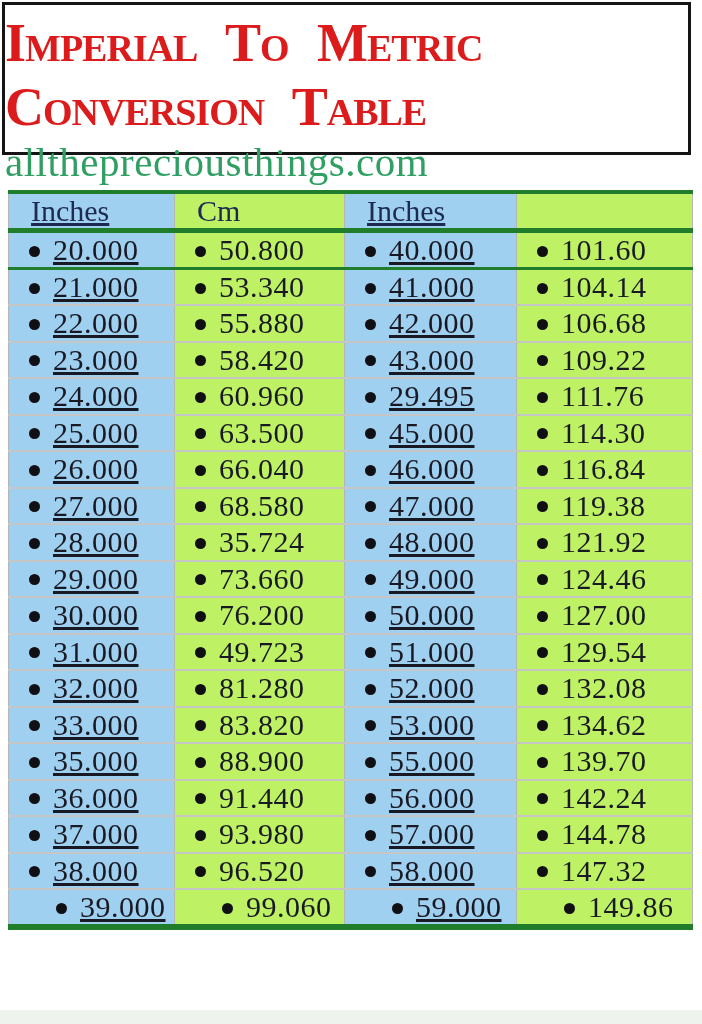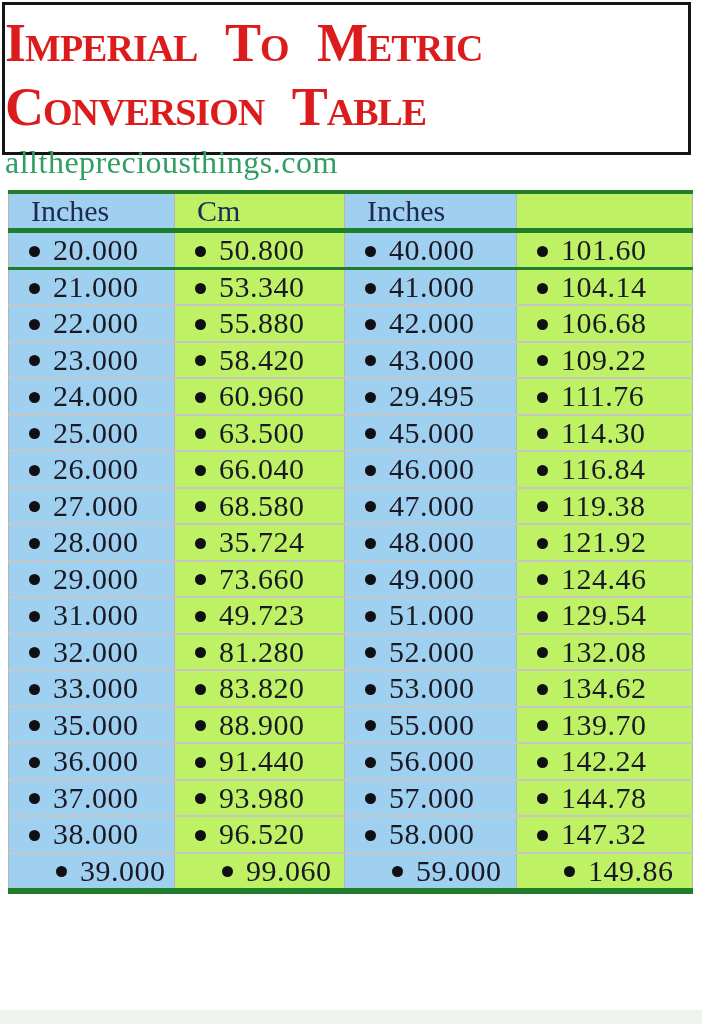--- a/index.html
+++ b/index.html
@@ -36,21 +36,21 @@
     font-weight:bold;
     color:var(--title_red);
     font-size:54px;
     line-height:64px;
     letter-spacing:-1px;
     word-spacing:16px;
     white-space:nowrap;
   }
   .website-line{
     color:var(--website_green);
-    font-size:32px;
+    font-size:41px;
     line-height:46px;
     letter-spacing:0.5px;
     font-family:Liberation Serif, serif;
   }
   .table-wrap{
     position:absolute;
     left:8px; top:190px;
     width:684px;
   }
   table.conv{
@@ -78,21 +78,21 @@
   tbody td{
     height:36.5px;
     font-size:30px;
     color:var(--number_ink);
     padding-left:20px;
     border-bottom:2px solid var(--separator_gray);
     letter-spacing:0.5px;
   }
   tbody tr:first-child td{border-bottom:3px solid var(--line_green);}
   tbody tr:last-child td{border-bottom:6px solid var(--line_green);padding-left:47px;}
-  .bg-blue{background:var(--cell_blue);}
+  .bg-blue{background:var(--cell_blue);text-decoration:underline;}
   .bg-white{background:#bef264;}
   .bullet{
     display:inline-block;
     width:11px;height:11px;
     border-radius:50%;
     background:#101014;
     margin-right:13px;
     vertical-align:middle;
     transform:translateY(-2px);
   }
@@ -183,20 +183,26 @@
           <td class="bg-blue"><span class="bullet"></span><span>48.000</span></td>
           <td class="bg-white"><span class="bullet"></span><span>121.92</span></td>
         </tr>
         <tr>
           <td class="bg-blue"><span class="bullet"></span><span>29.000</span></td>
           <td class="bg-white"><span class="bullet"></span><span>73.660</span></td>
           <td class="bg-blue"><span class="bullet"></span><span>49.000</span></td>
           <td class="bg-white"><span class="bullet"></span><span>124.46</span></td>
         </tr>
         <tr>
+          <td class="bg-blue"><span class="bullet"></span><span>30.000</span></td>
+          <td class="bg-white"><span class="bullet"></span><span>76.200</span></td>
+          <td class="bg-blue"><span class="bullet"></span><span>50.000</span></td>
+          <td class="bg-white"><span class="bullet"></span><span>127.00</span></td>
+        </tr>
+        <tr>
           <td class="bg-blue"><span class="bullet"></span><span>31.000</span></td>
           <td class="bg-white"><span class="bullet"></span><span>49.723</span></td>
           <td class="bg-blue"><span class="bullet"></span><span>51.000</span></td>
           <td class="bg-white"><span class="bullet"></span><span>129.54</span></td>
         </tr>
         <tr>
           <td class="bg-blue"><span class="bullet"></span><span>32.000</span></td>
           <td class="bg-white"><span class="bullet"></span><span>81.280</span></td>
           <td class="bg-blue"><span class="bullet"></span><span>52.000</span></td>
           <td class="bg-white"><span class="bullet"></span><span>132.08</span></td>

